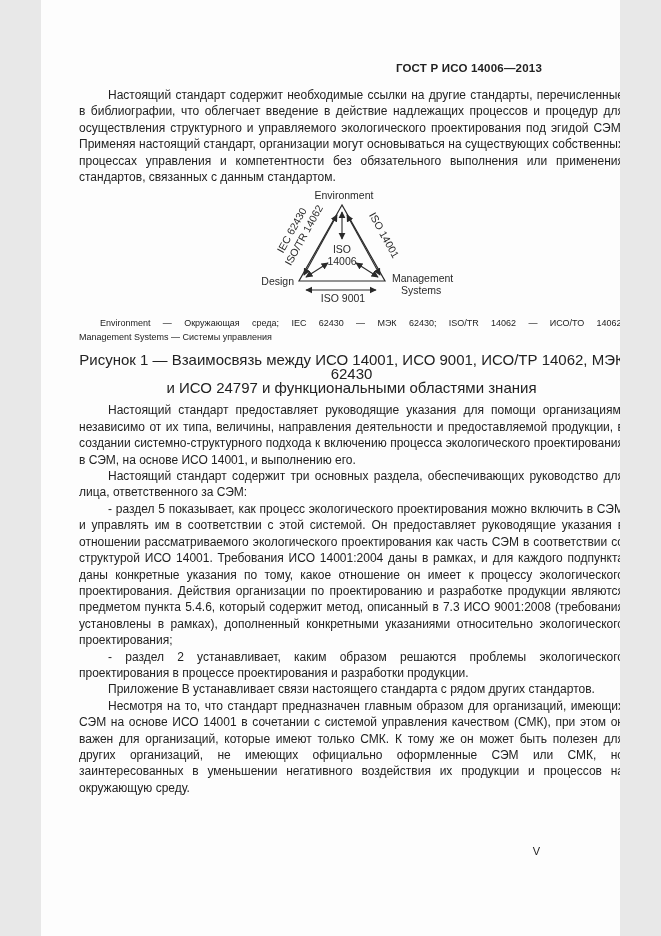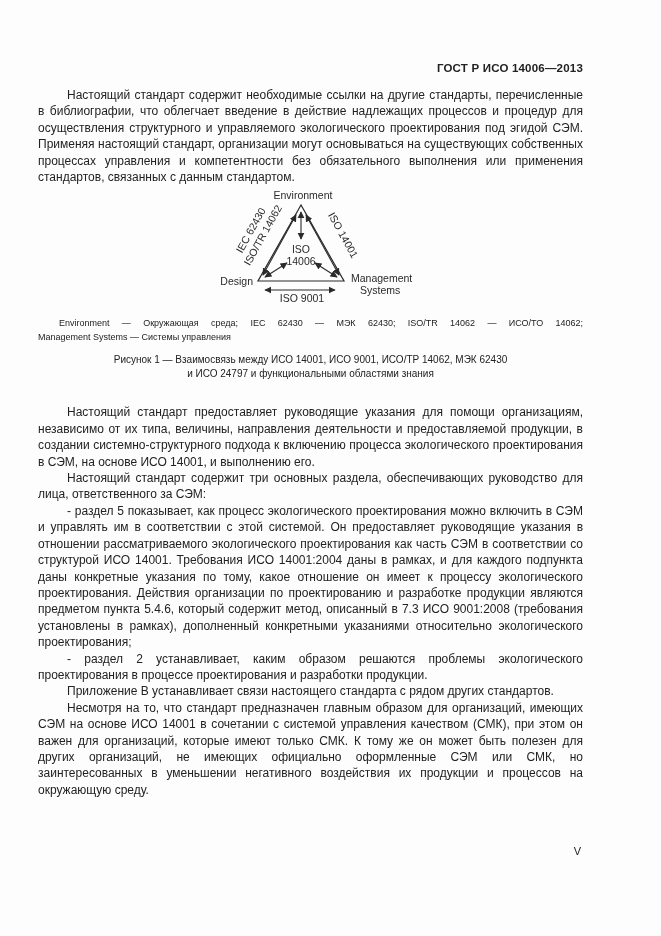--- a/index.html
+++ b/index.html
@@ -1,18 +1,18 @@
 <!DOCTYPE html>
 <html lang="ru"><head>
 <meta charset="utf-8">
 <style>
   html,body{margin:0;padding:0;background:#e8e8e8;}
   .page{
     position:relative;
-    width:661px;height:936px;
+    width:579px;height:936px;
     margin:0 auto;
     background:#fdfdfd;
     font-family:"Liberation Sans","DejaVu Sans",sans-serif;
     color:#222;
     overflow:hidden;
   }
   .header{
     position:absolute;top:62px;right:78px;
     font-size:11.5px;font-weight:bold;letter-spacing:.2px;
   }
@@ -34,23 +34,23 @@
     font-size:10.5px;fill:#2a2a2a;
   }
   .legend{margin-top:2px;}
   .legend .lg{
     font-size:9px;line-height:13.5px;
     text-align:justify;
   }
   .legend .l1{text-indent:21px;text-align-last:justify;}
   .legend .l2{text-align-last:justify;}
   .caption{
-    margin-top:9px;margin-bottom:23px;
+    margin-top:9px;margin-bottom:7px;
     text-align:center;
-    font-size:10px;line-height:14px;
+    font-size:15px;line-height:14px;
   }
   .page-number{
     position:absolute;top:845px;right:80px;
     font-size:11px;
   }
 </style>
 </head>
 <body>
 
 <div class="page">

